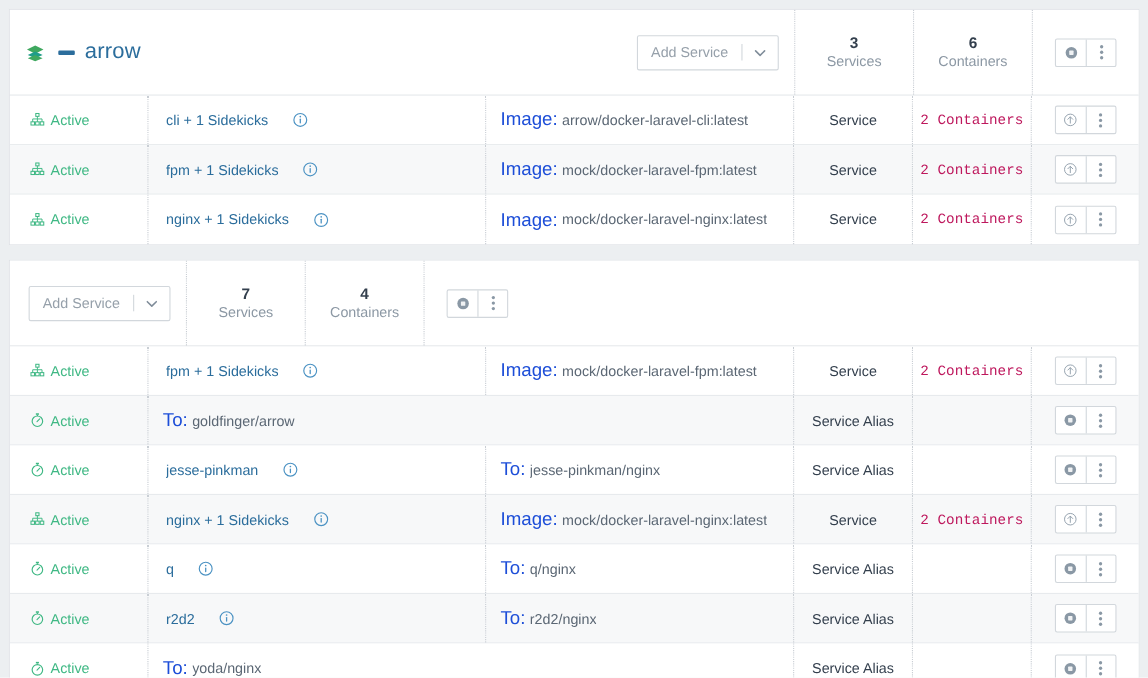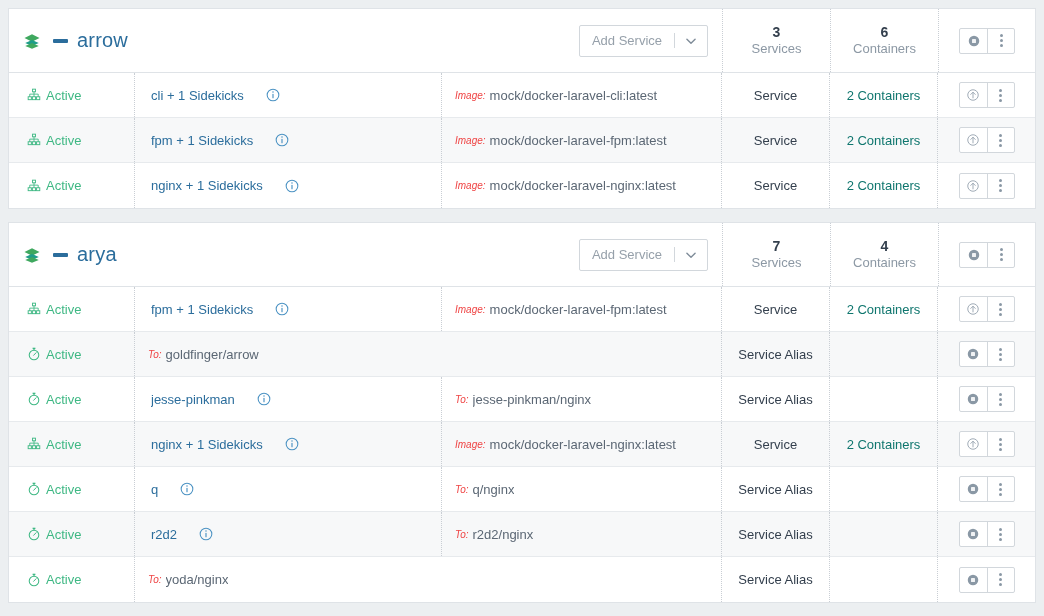--- a/index.html
+++ b/index.html
@@ -22,21 +22,21 @@
   .stack {
     background: #ffffff;
     border: 1px solid #dfe3e7;
     margin-bottom: 13px;
   }
 
   
   .stack-header {
     display: flex;
     align-items: stretch;
-    height: 64px;
+    height: 78px;
     border-bottom: 1px solid #dfe3e7;
     background: #ffffff;
   }
 
   .hdr-title-cell {
     flex: 1 1 auto;
     display: flex;
     align-items: center;
     padding-left: 12px;
     gap: 0px;
@@ -217,21 +217,21 @@
   }
 
   .cell-detail {
     flex: 1 1 auto;
     display: flex;
     align-items: center;
     padding-left: 13px;
     border-right: 1px dotted #c9ced4;
     min-width: 0;
   }
-  .cell-detail .dlabel { color: #ef4444; font-size: 10px; font-style: italic; }
+  .cell-detail .dlabel { color: #1d4ed8; font-size: 17px; }
   .cell-detail .dval { color: #5b6774; font-size: 13px; margin-left: 4px;
                        white-space: nowrap; overflow: hidden; text-overflow: ellipsis; }
 
   .cell-type {
     flex: none;
     width: 108px;
     display: flex;
     align-items: center;
     justify-content: center;
     border-right: 1px dotted #c9ced4;
@@ -239,21 +239,22 @@
     color: #333f4d;
   }
   .cell-count {
     flex: none;
     width: 108px;
     display: flex;
     align-items: center;
     justify-content: center;
     border-right: 1px dotted #c9ced4;
     font-size: 13px;
-    color: #0f766e;
+    color: #be185d;
+    font-family: Liberation Mono, monospace;
   }
   .cell-actions {
     flex: none;
     width: 97px;
     display: flex;
     align-items: center;
     justify-content: center;
   }
 
   svg { display: block; }
@@ -331,21 +332,21 @@
           <span>
             <svg width="14" height="14" viewBox="0 0 24 24">
               <circle cx="12" cy="12" r="10" fill="none" stroke="#4b92c3" stroke-width="1.8"></circle>
               <circle cx="12" cy="7" r="1.3" fill="#4b92c3"></circle>
               <rect x="11" y="10" width="2" height="7.5" rx="1" fill="#4b92c3"></rect>
             </svg>
           </span>
         </div>
         <div class="cell-detail">
           <span class="dlabel">Image:</span>
-          <span class="dval">mock/docker-laravel-cli:latest</span>
+          <span class="dval">arrow/docker-laravel-cli:latest</span>
         </div>
         <div class="cell-type">Service</div>
         <div class="cell-count">2 Containers</div>
         <div class="cell-actions">
           <span class="action-group">
             <span class="act">
               <svg width="14" height="14" viewBox="0 0 24 24">
                 <circle cx="12" cy="12" r="9" fill="none" stroke="#93a0ad" stroke-width="1.5"></circle>
                 <path d="M12 17 V7.6 M8.2 11 L12 7.2 L15.8 11" fill="none" stroke="#93a0ad" stroke-width="1.5" stroke-linecap="round" stroke-linejoin="round"></path>
               </svg>
@@ -450,33 +451,20 @@
                 <i></i>
                 <i></i>
               </span>
             </span>
           </span>
         </div>
       </div>
     </section>
     <section class="stack">
       <div class="stack-header">
-        <div class="hdr-title-cell">
-          <span class="stack-icon">
-            <svg width="18" height="18" viewBox="0 0 24 24">
-              <path d="M12 3 L22 8 L12 13 L2 8 Z" fill="#3fa85f"></path>
-              <path d="M12 10.5 L21 14.6 L12 18.6 L3 14.6 Z" fill="#1f9d8a"></path>
-              <path d="M12 14.8 L21 18.6 L12 22.2 L3 18.6 Z" fill="#3fa85f"></path>
-            </svg>
-          </span>
-          <span class="collapse-toggle">
-            <span class="dash"></span>
-          </span>
-          <span class="stack-name">arya</span>
-        </div>
         <div class="hdr-add-cell">
           <span class="btn-split">
             <span class="btn-main">Add Service</span>
             <span class="btn-caret">
               <svg width="14" height="14" viewBox="0 0 24 24">
                 <path d="M5 9 L12 16 L19 9" fill="none" stroke="#7f8c99" stroke-width="2.4" stroke-linecap="round" stroke-linejoin="round"></path>
               </svg>
             </span>
           </span>
         </div>

